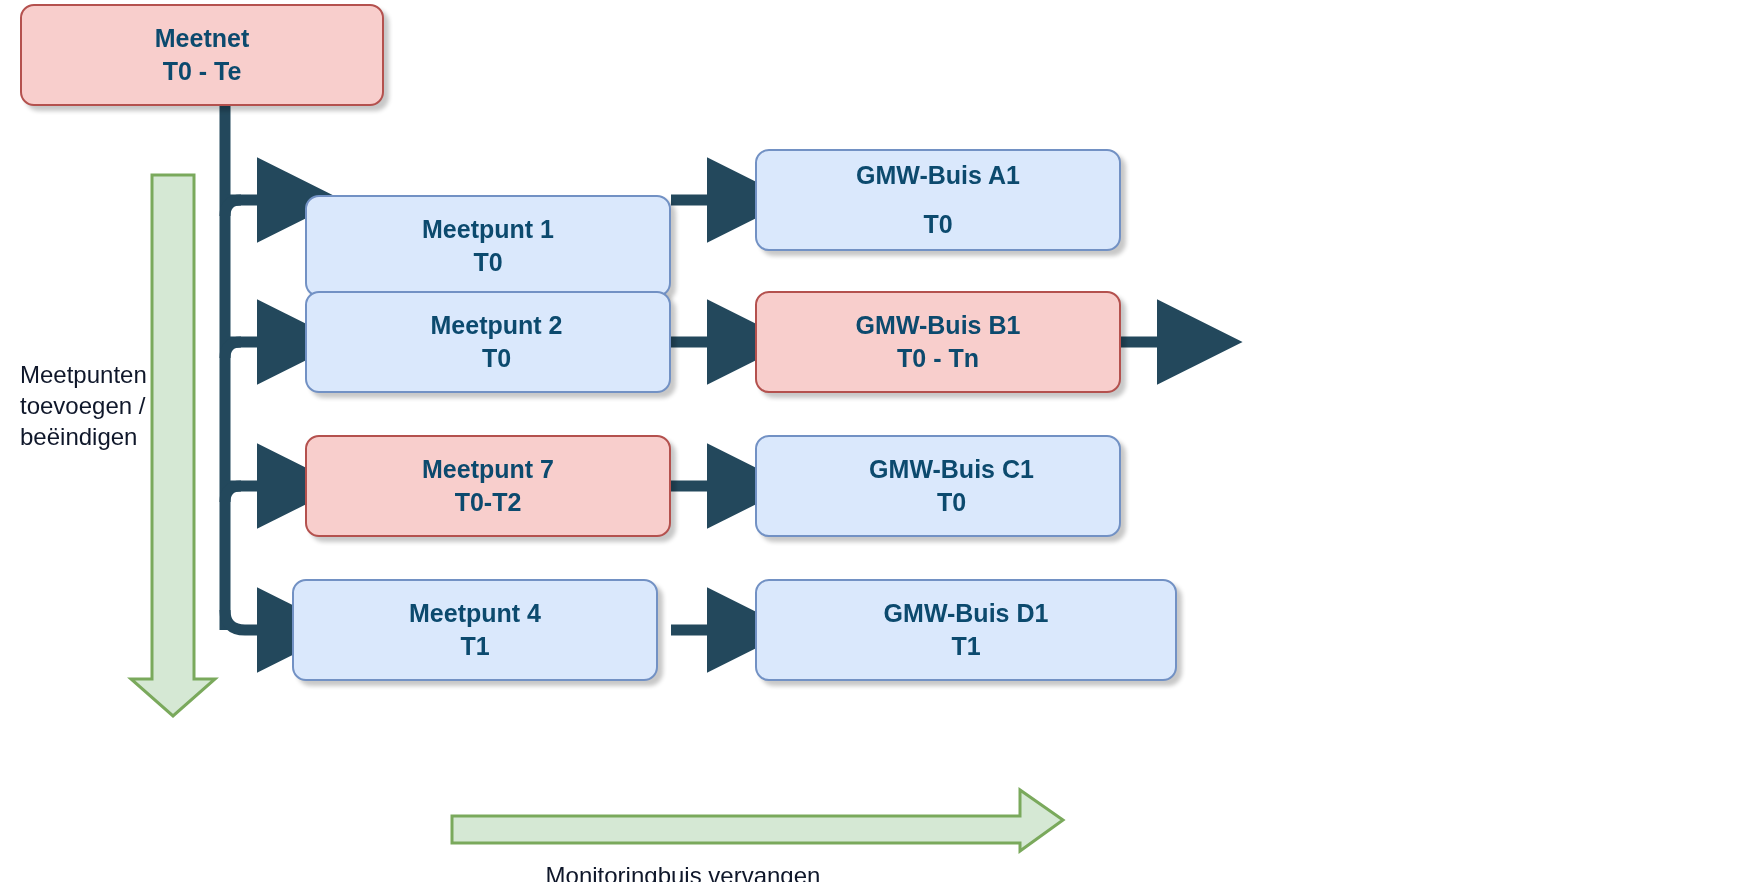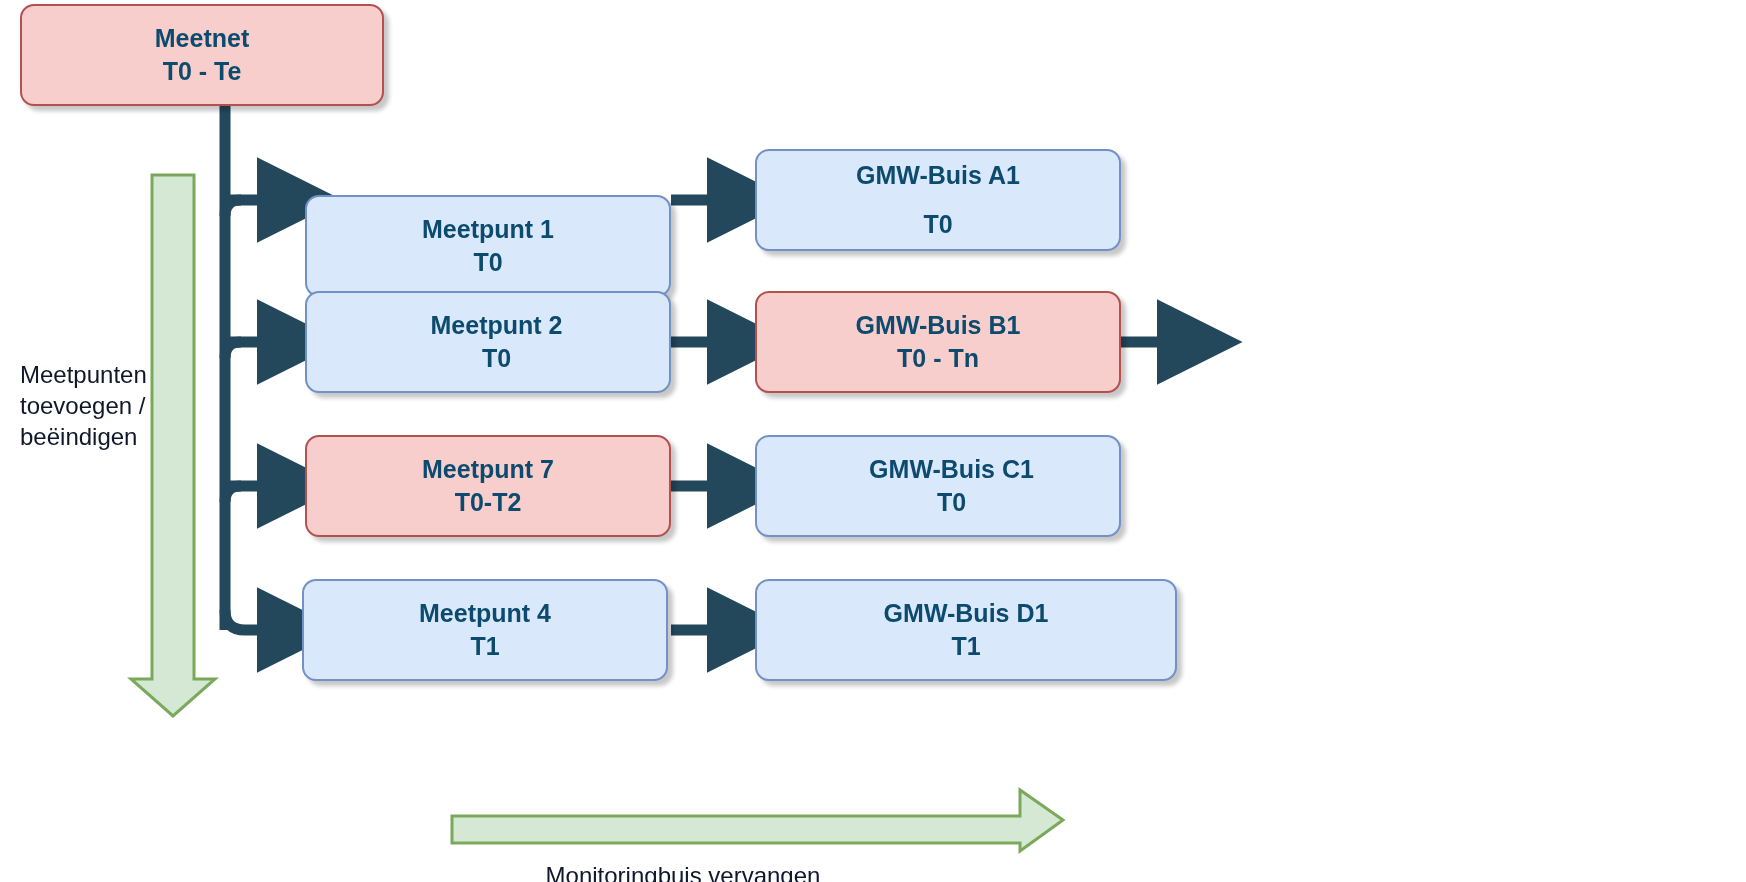--- a/index.html
+++ b/index.html
@@ -139,21 +139,21 @@
   <div class="node blue" style="left:305px; top:291px; width:366px; height:102px;padding-left:17px;">
     <span class="ln">Meetpunt 2</span>
     <span class="ln">T0</span>
   </div>
 
   <div class="node red" style="left:305px; top:435px; width:366px; height:102px;">
     <span class="ln">Meetpunt 7</span>
     <span class="ln">T0-T2</span>
   </div>
 
-  <div class="node blue" style="left:302px; top:579px; width:366px; height:102px;">
+  <div class="node blue" style="left:292px; top:579px; width:366px; height:102px;">
     <span class="ln">Meetpunt 4</span>
     <span class="ln">T1</span>
   </div>
 
   <div class="node blue" style="left:755px; top:149px; width:366px; height:102px;gap:16px;">
     <span class="ln">GMW-Buis A1</span>
     <span class="ln">T0</span>
   </div>
 
   <div class="node red" style="left:755px; top:291px; width:366px; height:102px;">

